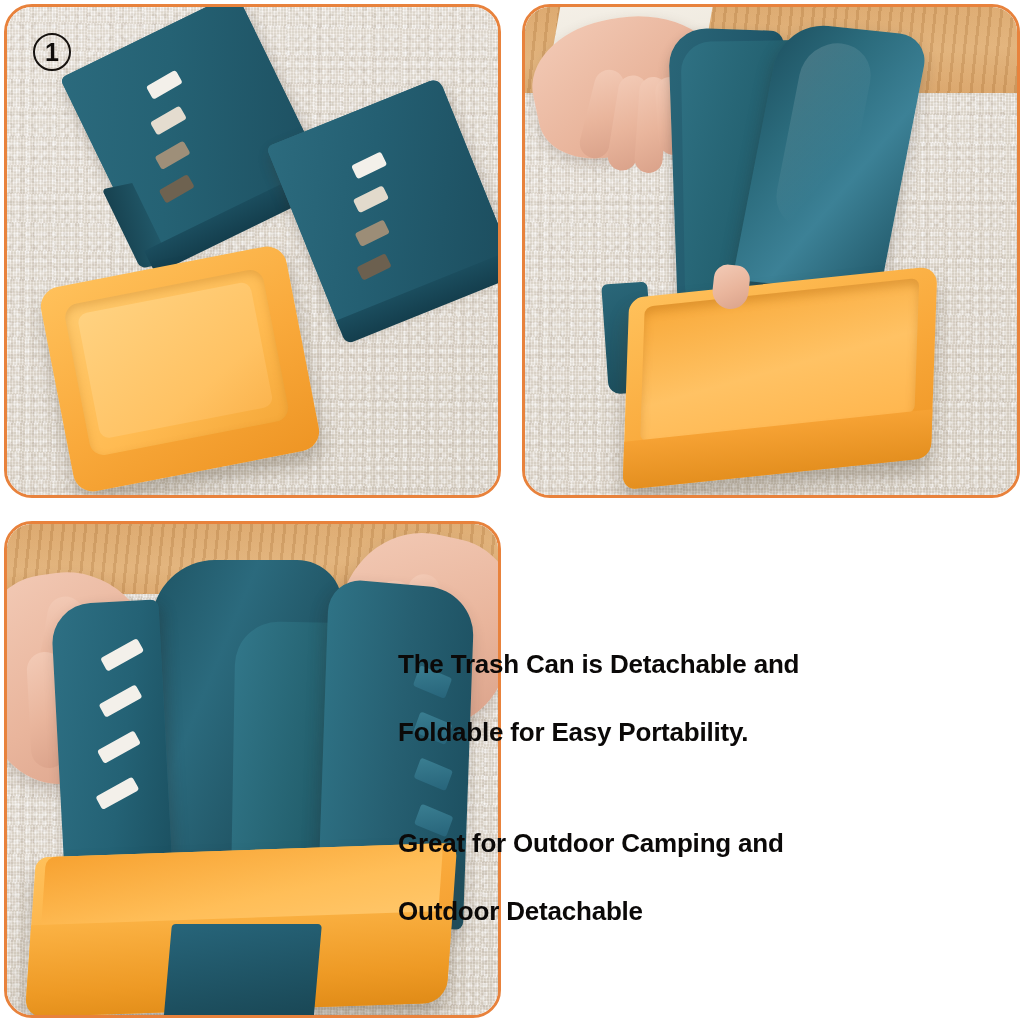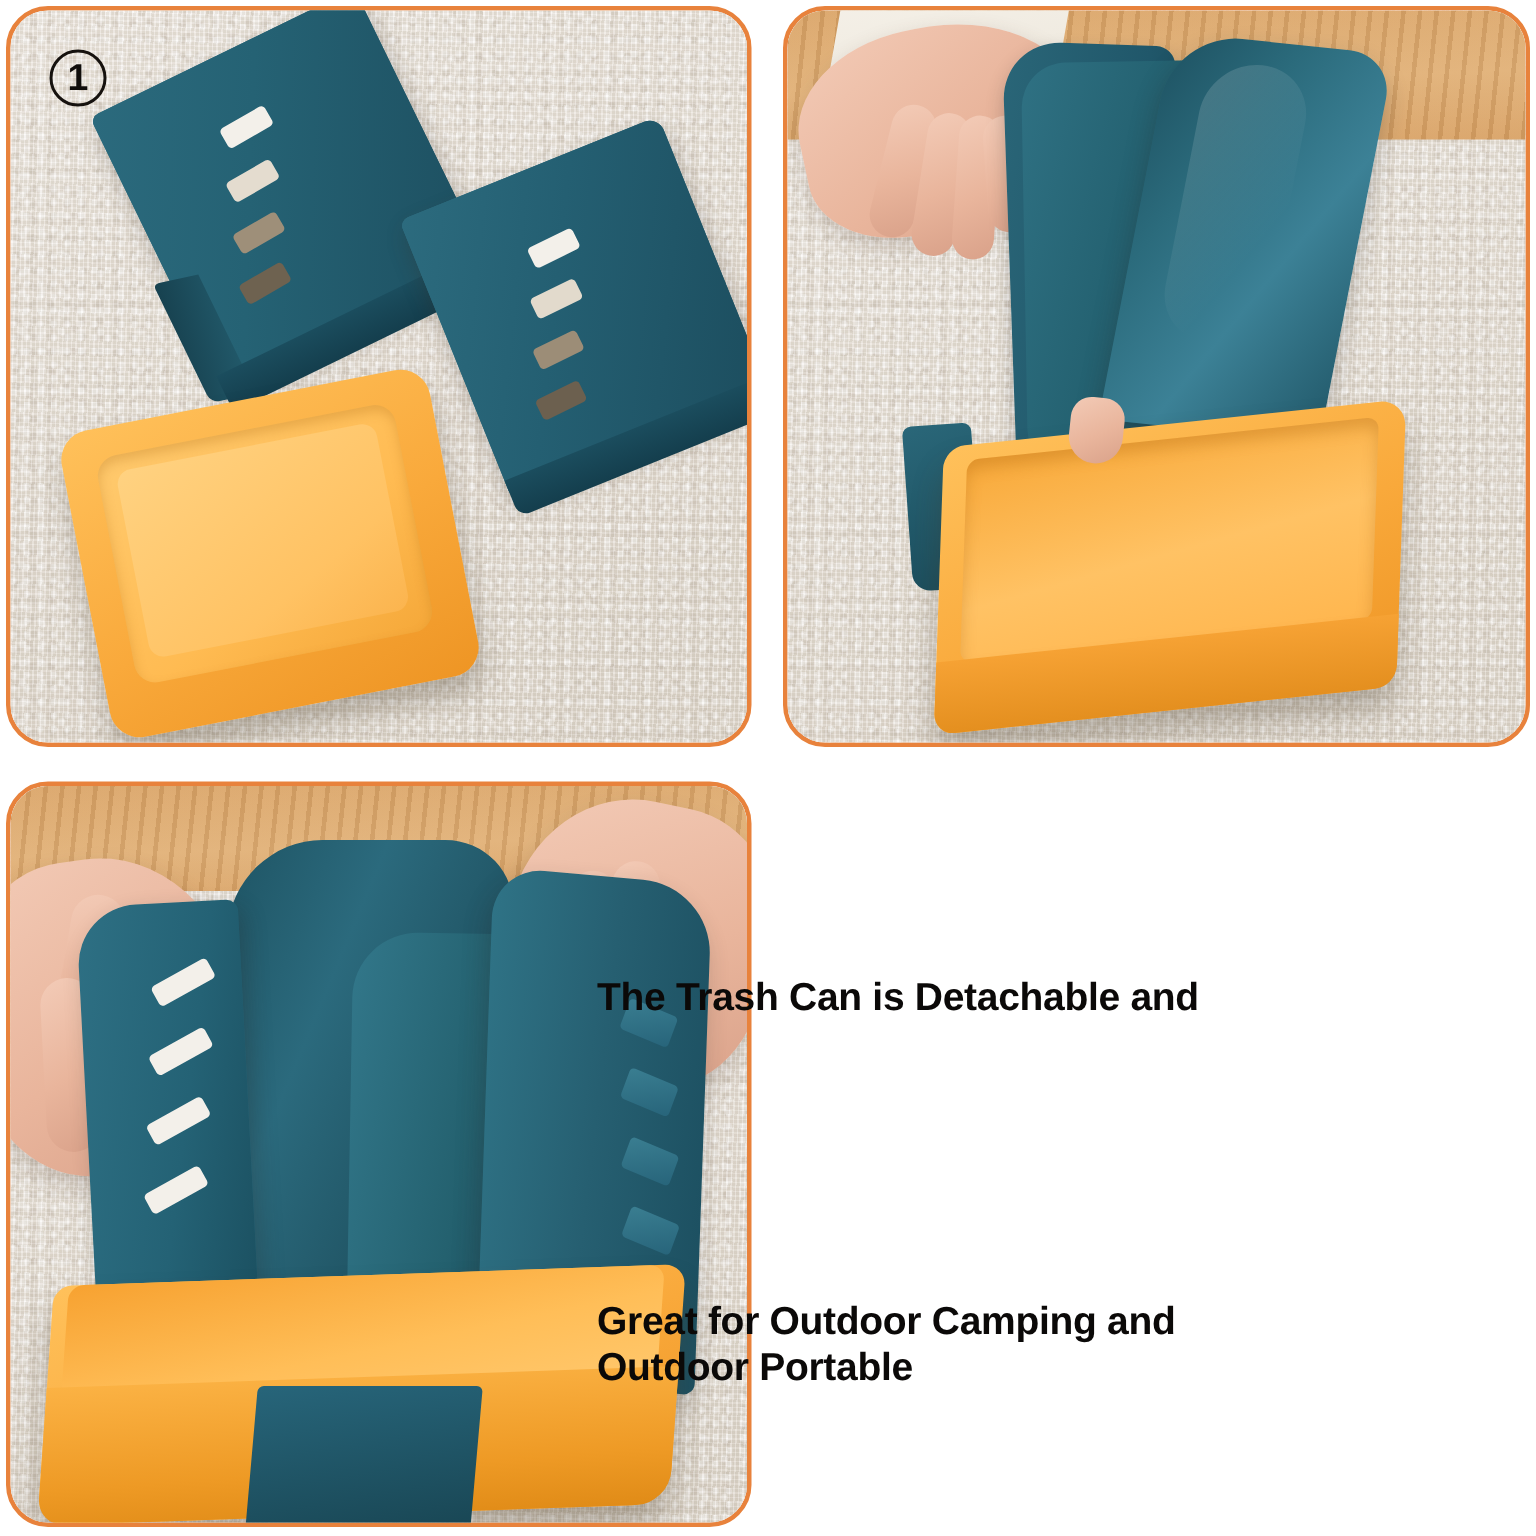--- a/index.html
+++ b/index.html
@@ -336,21 +336,21 @@
     font-size: 26px;
     font-weight: 700;
     color: #0B0908;
     letter-spacing: -0.2px;
     white-space: nowrap;
     z-index: 50;
     font-family: "Liberation Sans", sans-serif;
   }
   #body-1 { top: 649px; }
   #body-2 { top: 717px; }
-  #body-3 { top: 865px; }
+  #body-3 { top: 828px; }
   #body-4 { top: 896px; }
 </style>
 </head>
 <body>
 
 <div id="stage">
 
   <div class="panel" id="panel-1">
     <div class="photo">
       <div class="carpet"></div>
@@ -449,16 +449,17 @@
         <div id="p3-base-top"></div>
         <div id="p3-base-front"></div>
       </div>
       <div class="teal" id="p3-wall-foot"></div>
     </div>
 
   </div>
 
 
   <div class="bodyline" id="body-1">The Trash Can is Detachable and</div>
+  <div class="bodyline" id="body-2">Foldable for Easy Portability.</div>
   <div class="bodyline" id="body-3">Great for Outdoor Camping and</div>
-  <div class="bodyline" id="body-4">Outdoor Portable</div>
+  <div class="bodyline" id="body-4">Outdoor Detachable</div>
 
 </div>
 
 </body></html>

